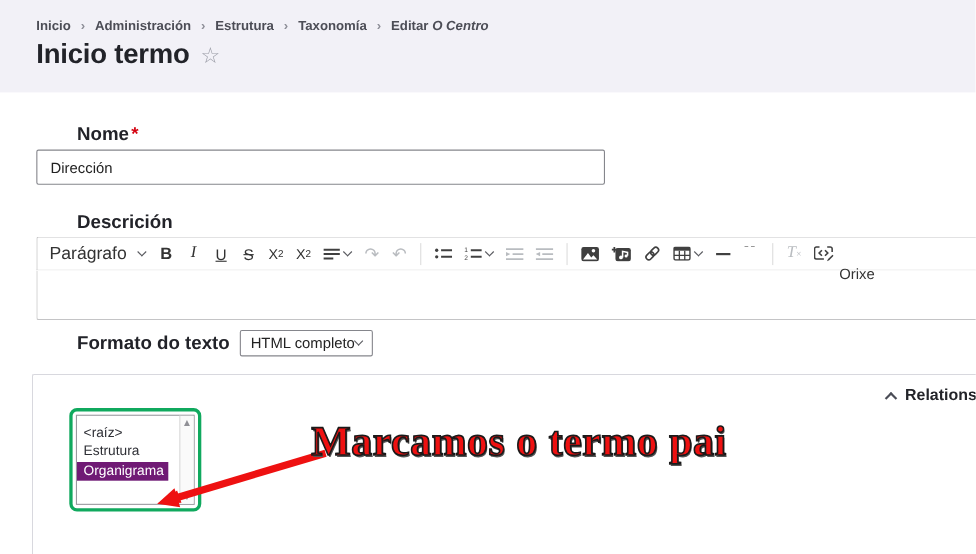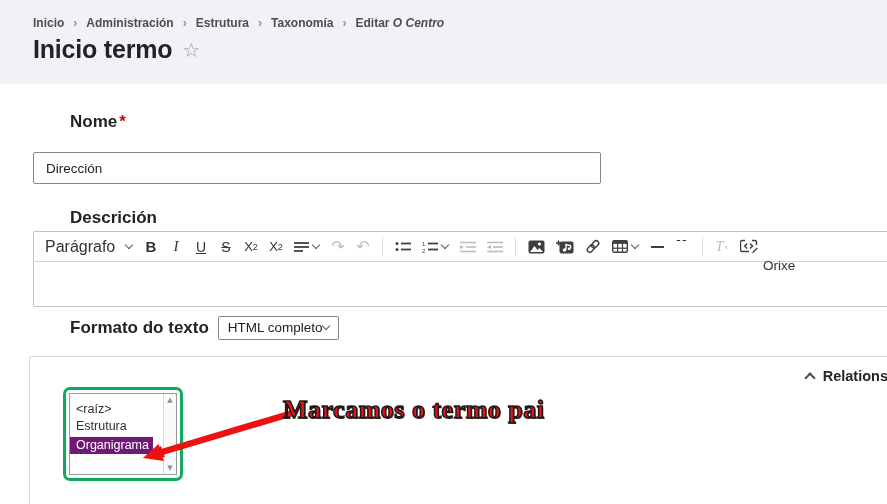--- a/index.html
+++ b/index.html
@@ -13,21 +13,21 @@
   .breadcrumb .sep { color:#8e8f98; font-size:12px; font-weight:700; }
   .breadcrumb .last em { font-style:italic; }
   .title-row { display:flex; align-items:center; gap:10px; margin-top:5px; }
   .page-title { font-size:25px; font-weight:700; color:#222329; letter-spacing:-0.2px; }
   .star { font-size:20px; color:#9c9ea8; font-family:"DejaVu Sans",sans-serif; cursor:pointer; }
 
   
   .lbl { font-size:17px; font-weight:700; color:#222329; margin-left:33px;padding-left:37px; }
   .req { color:#d4000f; margin-left:2px; font-weight:700; }
   .nome-label { margin-top:28px; }
-  .text-input { display:block; margin:20px 0 0 33px; width:568px; height:32px; border:1px solid #85868c;
+  .text-input { display:block; margin:4px 0 0 33px; width:517px; height:32px; border:1px solid #85868c;
     border-radius:2px; padding:0 12px; font-size:13.5px; color:#222; font-family:inherit; background:#fff; }
   .desc-label { margin-top:24px; }
 
   
   .editor { margin:3px 0 0 33px; width:856px; }
   .toolbar { display:flex; align-items:center; height:31px; border:1px solid #c4c4c6; border-bottom:1px solid #d6d6d8;
     border-radius:2px 2px 0 0; background:#fff; padding:0 6px; gap:1px; }
   .tb-btn { display:flex; align-items:center; justify-content:center; min-width:24px; height:24px; padding:0 5px;
     color:#333; cursor:pointer; border-radius:2px; font-size:14px; }
   .tb-btn.wide { min-width:98px; justify-content:space-between; }
@@ -67,22 +67,22 @@
     background:#fff; padding:3px; }
   .listbox { width:100%; height:100%; border:1px solid #999a9f; background:#fff; display:flex; }
   .opts { flex:1; padding-top:7px; overflow:hidden; }
   .opt { font-size:12.5px; color:#2f3036; padding:1px 2px 1px 6px; white-space:nowrap; cursor:pointer; line-height:15px; }
   .opt.selected { background:#701a75; color:#fff; display:inline-block; padding-right:4px; }
   .sbar { width:13px; background:#fafafa; border-left:1px solid #d9d9d9; display:flex; flex-direction:column;
     justify-content:space-between; align-items:center; padding:2px 0; }
   .sbar .arr { font-size:7px; color:#909096; font-family:"DejaVu Sans",sans-serif; cursor:pointer; }
 
   
-  .annotation-text { position:absolute; left:283px; top:395px; font-family:"Liberation Serif","DejaVu Serif",serif;
-    font-weight:700; font-size:26px; color:#ee1111; -webkit-text-stroke:1.5px #1a1a1a; letter-spacing:0.5px;
+  .annotation-text { position:absolute; left:283px; top:380px; font-family:"Liberation Serif","DejaVu Serif",serif;
+    font-weight:700; font-size:38px; color:#ee1111; -webkit-text-stroke:1.5px #1a1a1a; letter-spacing:0.5px;
     text-shadow:1px 1px 0 #555; white-space:nowrap; }
   .annotation-arrow { position:absolute; left:128px; top:398px; pointer-events:none; }
 
   svg.icon { display:block; }
 </style>
 </head>
 <body>
 
 <div class="header">
   <div class="breadcrumb">

